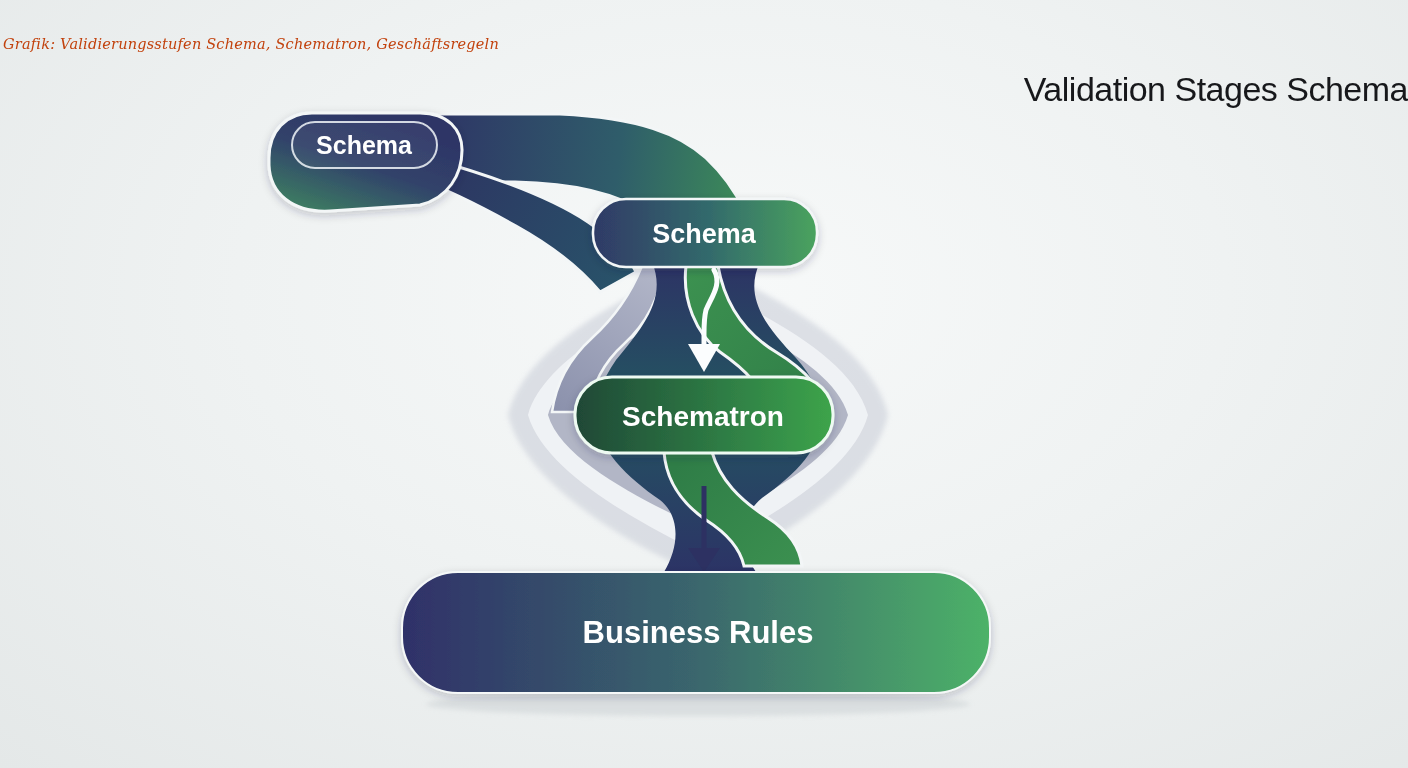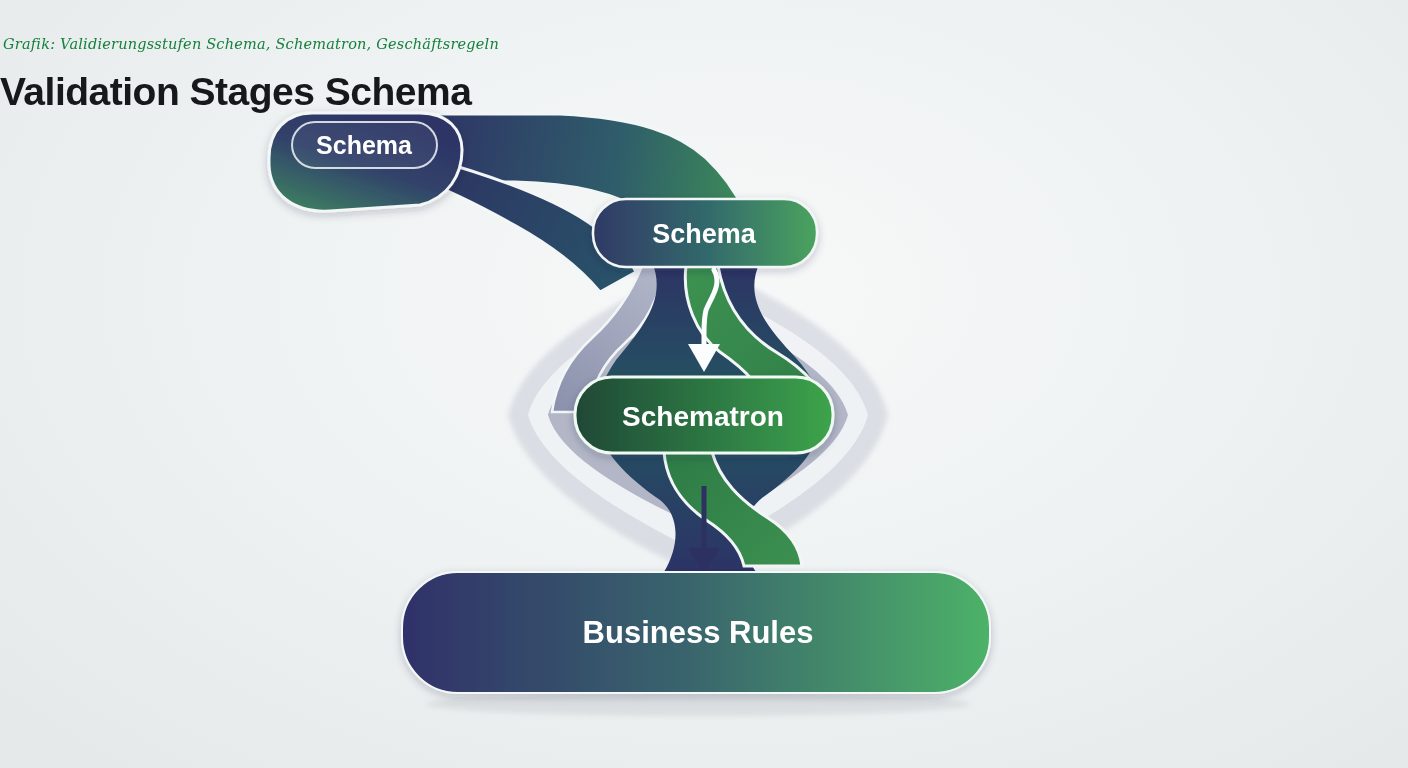--- a/index.html
+++ b/index.html
@@ -4,25 +4,25 @@
 <style>
   html,body{margin:0;padding:0;}
   body{
     width:1408px;height:768px;overflow:hidden;position:relative;
     background:radial-gradient(ellipse 1100px 700px at 52% 38%, #f7f9f9 0%, #eff2f2 45%, #e3e7e7 100%);
     font-family:"Liberation Sans", sans-serif;
   }
   .caption{
     position:absolute;left:3px;top:36px;
     font-family:"DejaVu Serif", serif;font-style:italic;
-    font-size:14.5px;color:#15803d;letter-spacing:.2px;
+    font-size:14.5px;color:#c2410c;letter-spacing:.2px;
   }
   .title{
-    position:absolute;left:0;right:0;top:70px;text-align:left;
-    font-size:39px;font-weight:700;color:#17181b;letter-spacing:-0.5px;
+    position:absolute;left:0;right:0;top:70px;text-align:right;
+    font-size:34px;font-weight:400;color:#17181b;letter-spacing:-0.5px;
   }
   .diagram-svg{position:absolute;left:0;top:0;}
   svg text{
     font-family:"Liberation Sans", sans-serif;font-weight:700;fill:#ffffff;
   }
 </style>
 </head>
 <body>
 
 <div class="caption">Grafik: Validierungsstufen Schema, Schematron, Geschäftsregeln</div>

